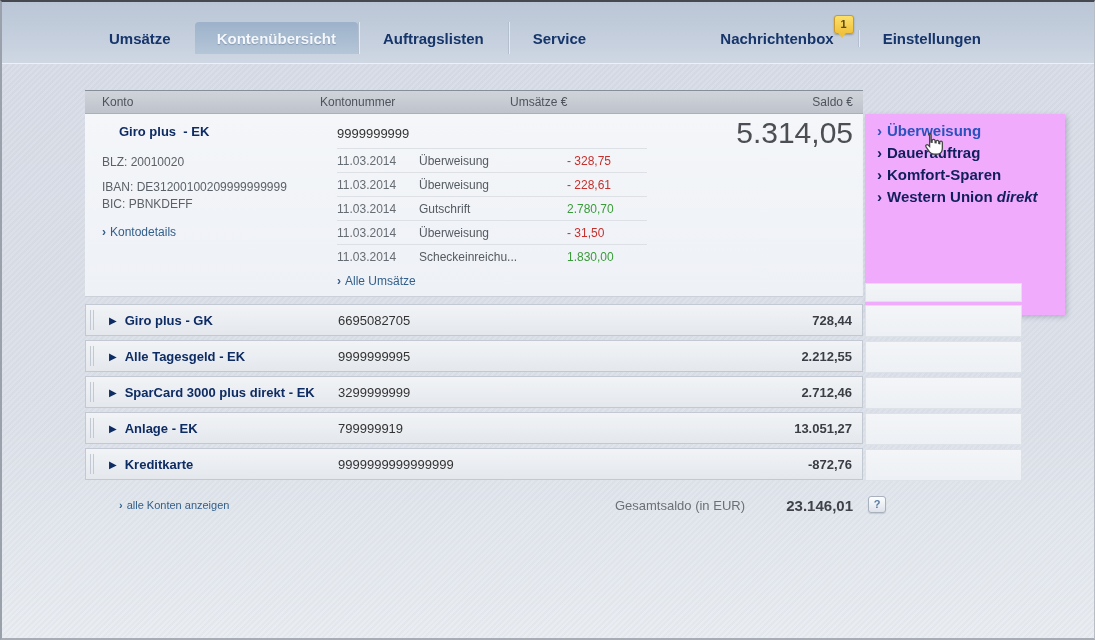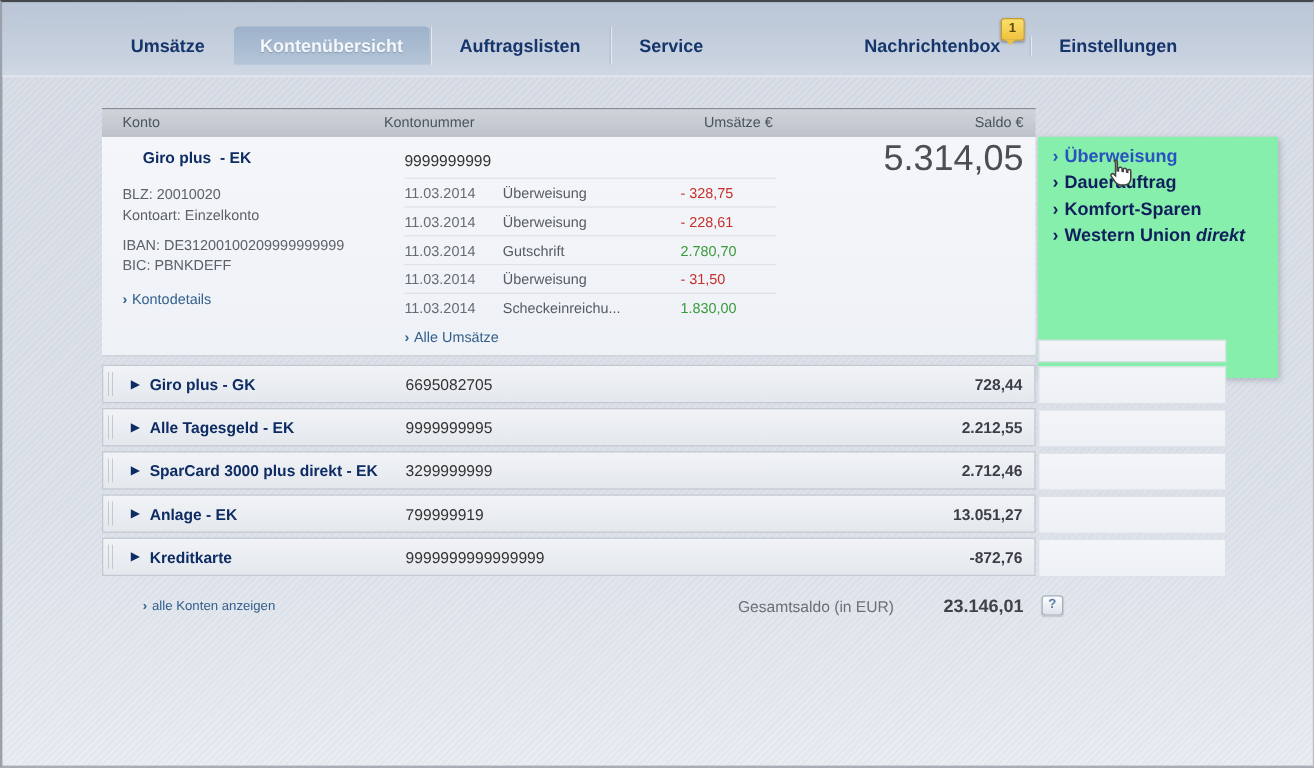--- a/index.html
+++ b/index.html
@@ -40,21 +40,21 @@
     border-left:4px solid transparent; border-right:4px solid transparent; border-top:5px solid #eec23f; }
 
   
   .main { position:absolute; left:83px; top:88px; width:778px; }
   .thead { display:flex; align-items:center; height:24px;
     background:linear-gradient(180deg,#d0d4da 0,#bec3cc 100%);
     border-top:1px solid #878d99; border-bottom:1px solid #aab0ba;
     font-size:12px; color:#4e545c; }
   .th-konto { padding-left:17px; flex:0 0 235px; }
   .th-nummer { flex:0 0 190px; }
-  .th-umsaetze { flex:0 0 134px; text-align:right; }
+  .th-umsaetze { flex:0 0 134px; text-align:left; }
   .th-saldo { flex:1; text-align:right; padding-right:10px; }
 
   .expanded { position:relative; height:183px;
     background:linear-gradient(180deg,#f4f6f9 0,#eef1f6 100%);
     border-bottom:1px solid #ccd1d9; }
   .acct-title { position:absolute; left:34px; top:10px; font-size:13px; font-weight:bold; color:#0e2c64; }
   .acct-number-x { position:absolute; left:252px; top:12px; font-size:13px; color:#333; }
   .big-balance { position:absolute; right:10px; top:2px; font-size:30px; color:#4b4e53; }
   .details { position:absolute; left:17px; top:40px; font-size:12px; color:#5b6168; line-height:17px; }
   .details .gap { height:8px; }
@@ -87,21 +87,21 @@
   .total-value { position:absolute; right:10px; font-size:15px; font-weight:bold; color:#3f4349; }
 
   .help-btn { position:absolute; left:866px; top:494px; width:18px; height:17px;
     background:linear-gradient(180deg,#fcfdfe 0,#dde2ea 100%);
     border:1px solid #a9b1bd; border-radius:3px; font-size:11px; font-weight:bold;
     color:#5b7ba2; text-align:center; line-height:15px; cursor:pointer;
     box-shadow:0 1px 1px rgba(0,0,0,0.12); }
 
   
   .flyout { position:absolute; left:863px; top:112px; width:200px; height:201px;
-    background:#86efac; box-shadow:2px 2px 5px rgba(60,70,90,0.28); padding:8px 0 0 12px; }
+    background:#f0abfc; box-shadow:2px 2px 5px rgba(60,70,90,0.28); padding:8px 0 0 12px; }
   .flyout-item { height:22px; font-size:15px; font-weight:bold; color:#101f5c;
     cursor:pointer; white-space:nowrap; }
   .flyout-item .chev { margin-right:5px; }
   .flyout-item.hovered { color:#2a52be; }
   .flyout-item .it { font-style:italic; }
   .side-boxes { position:absolute; left:863px; top:281px; width:157px; }
   .side-box { background:linear-gradient(180deg,#f3f5f8 0,#edf0f4 100%);
     border:1px solid #dde1e8; height:32px; margin-bottom:4px; }
   .side-box.short { height:19px; margin-bottom:3px; }
 
@@ -139,21 +139,20 @@
   <div class="expanded">
     <div class="acct-title">
       <span>Giro plus</span>&nbsp;
       <span>- EK</span>
     </div>
     <div class="acct-number-x">9999999999</div>
     <div class="big-balance">5.314,05</div>
 
     <div class="details">
       <div>BLZ: 20010020</div>
-      <div>Kontoart: Einzelkonto</div>
       <div class="gap"></div>
       <div>IBAN: DE31200100209999999999</div>
       <div>BIC: PBNKDEFF</div>
       <div class="link kontodetails">
         <span class="chev">›</span><span>Kontodetails</span>
       </div>
     </div>
 
     <div class="txs">
       <div class="tx-row">

